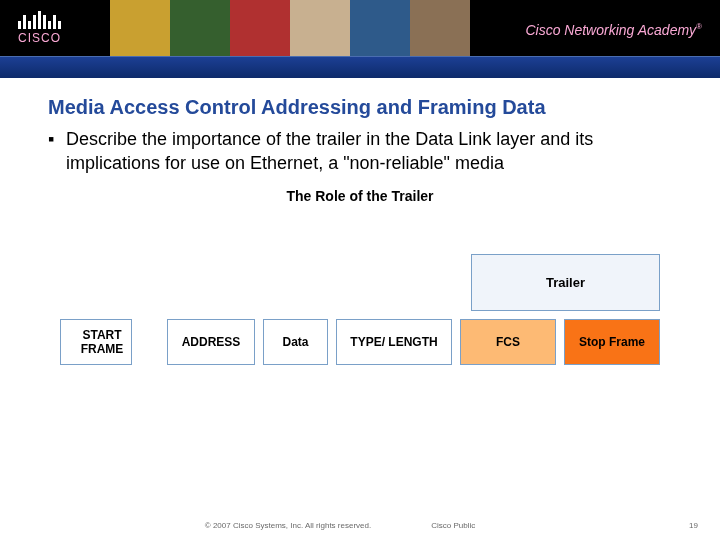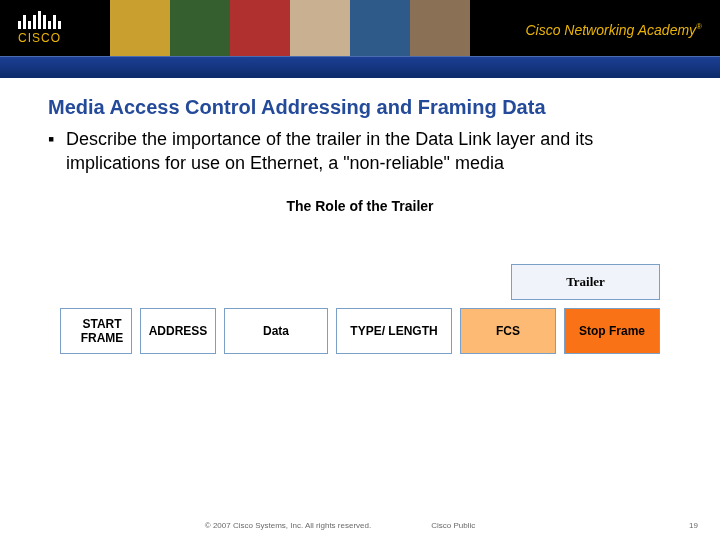--- a/index.html
+++ b/index.html
@@ -1,41 +1,41 @@
 <!DOCTYPE html>
 <html><head>
 <meta charset="utf-8">
 <style>
   * { box-sizing: border-box; margin: 0; padding: 0; }
   html, body { width: 720px; height: 540px; font-family: Arial, Helvetica, sans-serif; background: #fff; }
   .slide { width: 720px; height: 540px; position: relative; }
-  .banner { width: 720px; height: 78px; background: #000; position: relative; color: #eab308; }
+  .banner { width: 720px; height: 78px; background: #000; position: relative; color: #f9a8d4; }
   .banner-top { position: absolute; top: 0; left: 0; right: 0; height: 56px; display: flex; align-items: center; }
   .logo { margin-left: 18px; }
   .logo-bars { display: flex; gap: 2px; align-items: flex-end; }
   .logo-bars span { width: 3px; background: #fff; }
   .logo-text { font-size: 12px; letter-spacing: 1px; margin-top: 2px; }
   .photo-strip { position: absolute; left: 110px; top: 0; height: 56px; width: 360px; display: flex; gap: 0; }
   .photo { height: 56px; width: 60px; }
   .na-text { position: absolute; right: 18px; top: 22px; font-size: 14px; font-style: italic; }
   .na-text sup { font-size: 8px; }
   .banner-accent { position: absolute; left: 0; right: 0; top: 56px; height: 22px; background: linear-gradient(#1c3f94, #0d2a6a); border-top: 1px solid #4a6db0; }
   .content { padding: 18px 48px 0 48px; }
   .title { color: #244a9a; font-size: 20px; font-weight: bold; margin-bottom: 8px; }
   .bullet { display: flex; font-size: 18px; color: #000; line-height: 1.35; }
   .bullet .marker { width: 18px; flex: 0 0 18px; }
-  .subhead { text-align: center; font-weight: bold; font-size: 14px; margin-top: 22px; }
+  .subhead { text-align: center; font-weight: bold; font-size: 14px; margin-top: 12px; }
   .frame-area { margin: 50px 12px 0 12px; }
   .trailer-label-row { display: flex; }
   .trailer-label-row .spacer { flex: 1; }
-  .trailer-box { width: 149px; border: 1px solid #7aa0c8; background: #f0f4fa; font-weight: bold; font-size: 13px; text-align: center; padding: 9px 0; font-family: Liberation Serif, serif; }
+  .trailer-box { width: 189px; border: 1px solid #7aa0c8; background: #f0f4fa; font-weight: bold; font-size: 13px; text-align: center; padding: 20px 0; }
   .field-row { display: flex; margin-top: 8px; gap: 8px; }
   .field { border: 1px solid #7aa0c8; font-weight: bold; font-size: 12px; padding: 8px 4px; display: flex; align-items: center; justify-content: center; text-align: center; min-height: 44px; }
   .f-start { width: 72px; padding-left: 16px; }
-  .f-addr { width: 76px; }
+  .f-addr { width: 88px; margin-left: 27px; }
   .f-type { width: 116px; }
   .f-data { flex: 1; }
   .f-fcs { width: 96px; background: #fdba74; }
   .f-stop { width: 96px; background: #f97316; }
   .footer { position: absolute; bottom: 10px; left: 0; right: 0; display: flex; justify-content: center; font-size: 8px; color: #6a6a6a; }
   .footer .copy { margin-right: 60px; }
   .footer .pub { margin-right: 40px; }
   .footer .num { position: absolute; right: 22px; color: #6a6a6a; }
 </style>
 </head>

